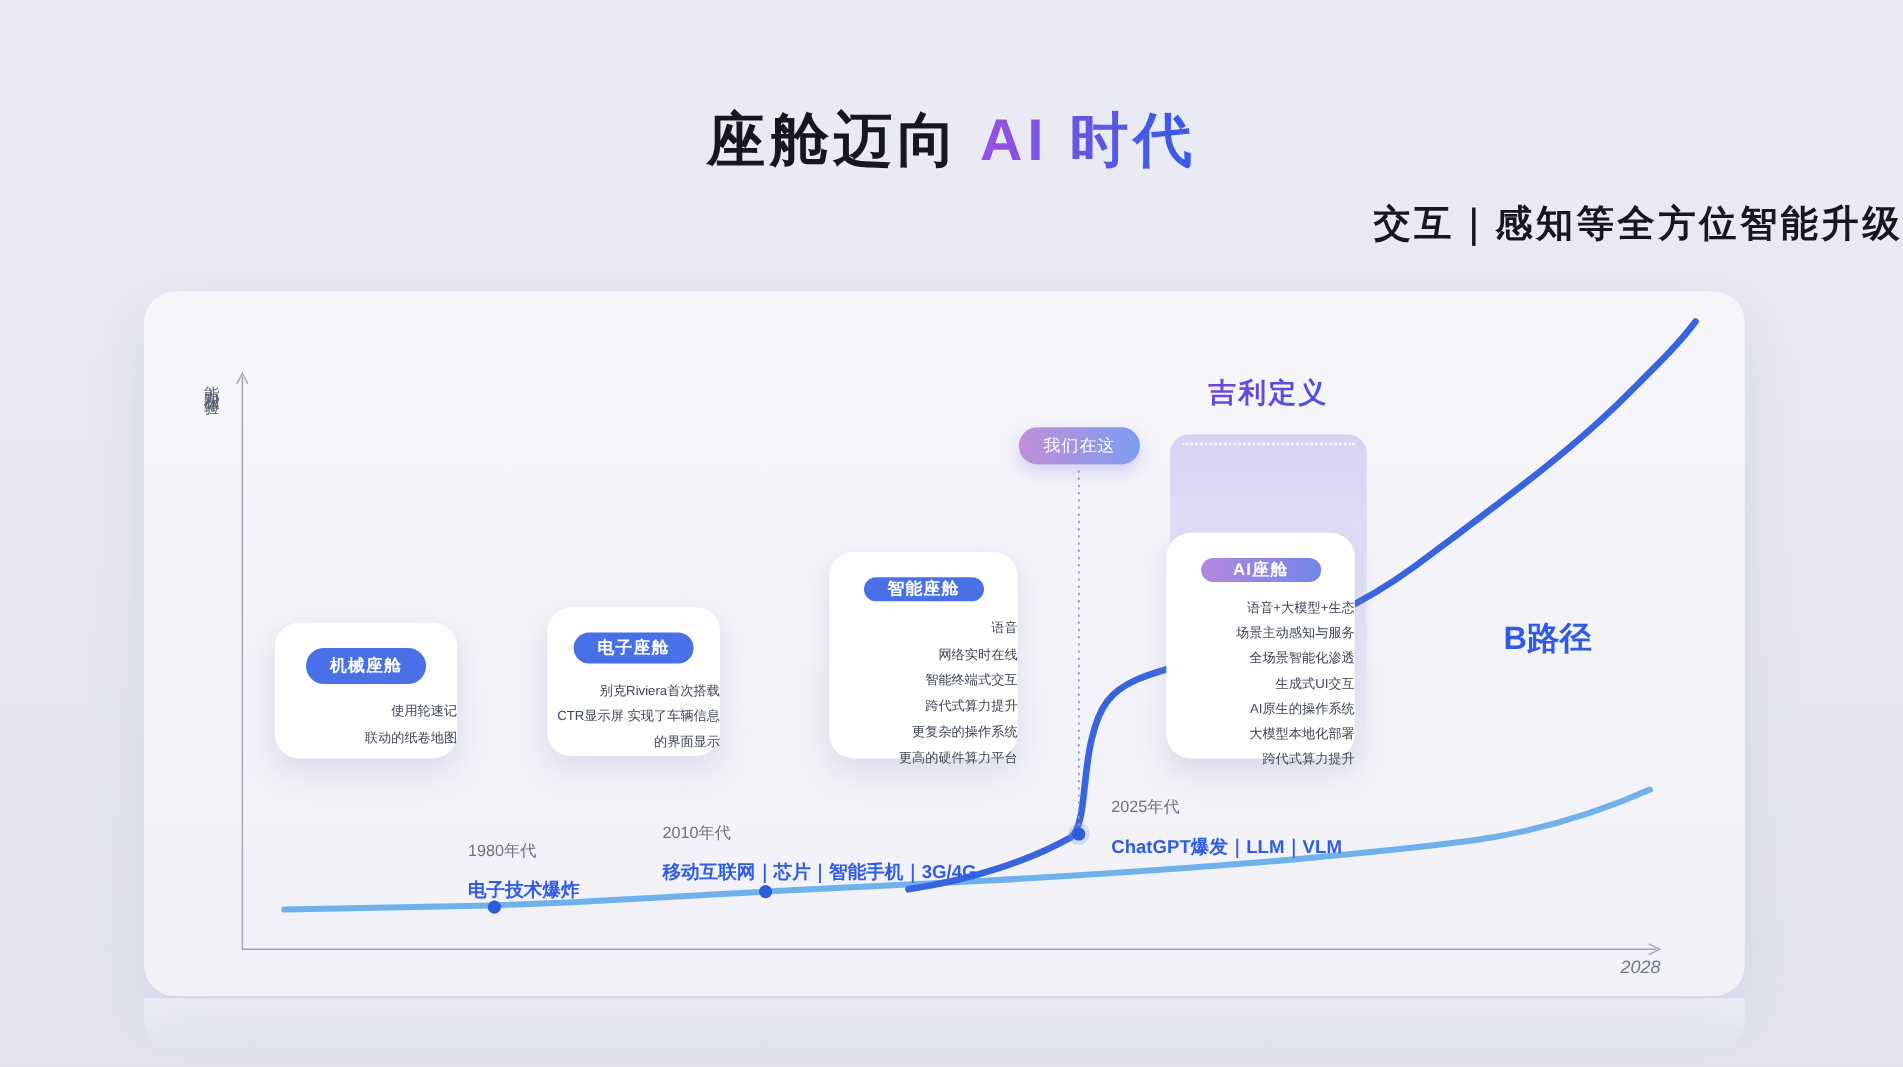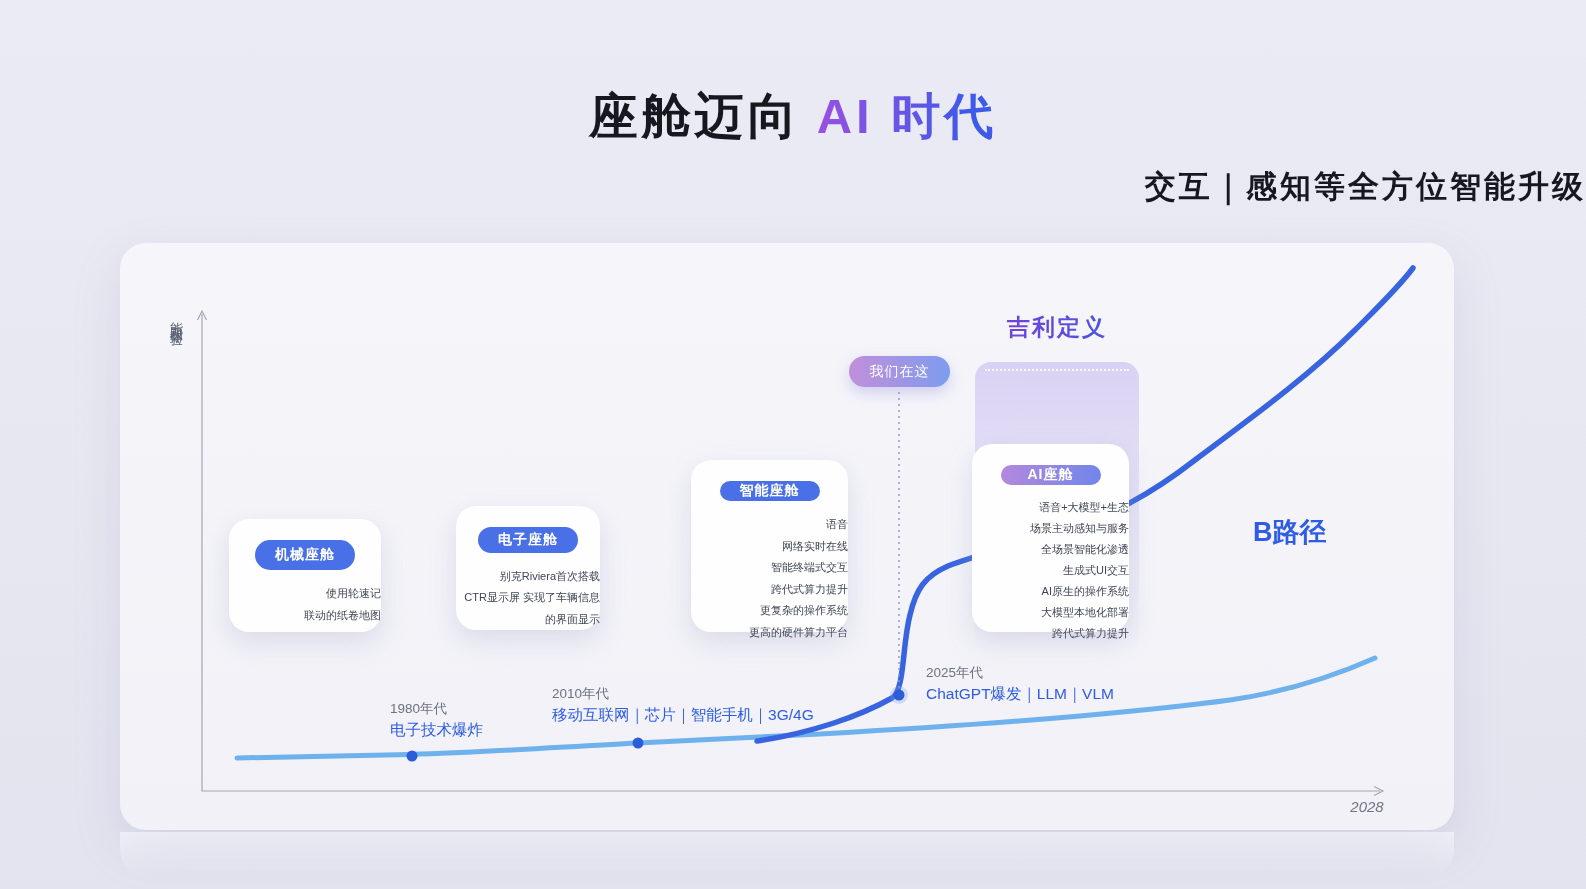--- a/index.html
+++ b/index.html
@@ -69,21 +69,21 @@
   .pill.ai{background:linear-gradient(90deg,#b388dd 0%,#7186ea 100%);}
   .card-body{margin-top:13px;text-align:right;font-size:11px;line-height:21.5px;color:var(--card-text,#3f4654);width:100%;}
   #card-mech{left:229px;top:519px;width:152px;height:113px;}
   #card-elec{left:456px;top:506px;width:144px;height:124px;}
   #card-smart{left:691px;top:460px;width:157px;height:172px;}
   #card-ai{left:972px;top:444px;width:157px;height:188px;}
   #card-ai .card-body{line-height:21px;margin-top:12px;}
 
   
   .milestone .era{font-size:13.5px;color:var(--text-gray,#6b7280);}
-  .milestone .event{margin-top:2px;font-size:15.5px;font-weight:400;color:var(--accent-blue,#2e5ce6);white-space:nowrap;}
+  .milestone .event{margin-top:14px;font-size:15.5px;font-weight:700;color:var(--accent-blue,#2e5ce6);white-space:nowrap;}
   #m1{left:390px;top:700px;}
   #m2{left:552px;top:685px;}
   #m3{left:926px;top:664px;}
 
   
   .bpath-title{left:1253px;top:514px;font-size:27px;font-weight:700;color:var(--accent-blue,#2e5ce6);}
   .bpath-body{left:1253px;top:551px;font-size:15.5px;line-height:24px;color:#2e3440;}
 
   
   .badge{

